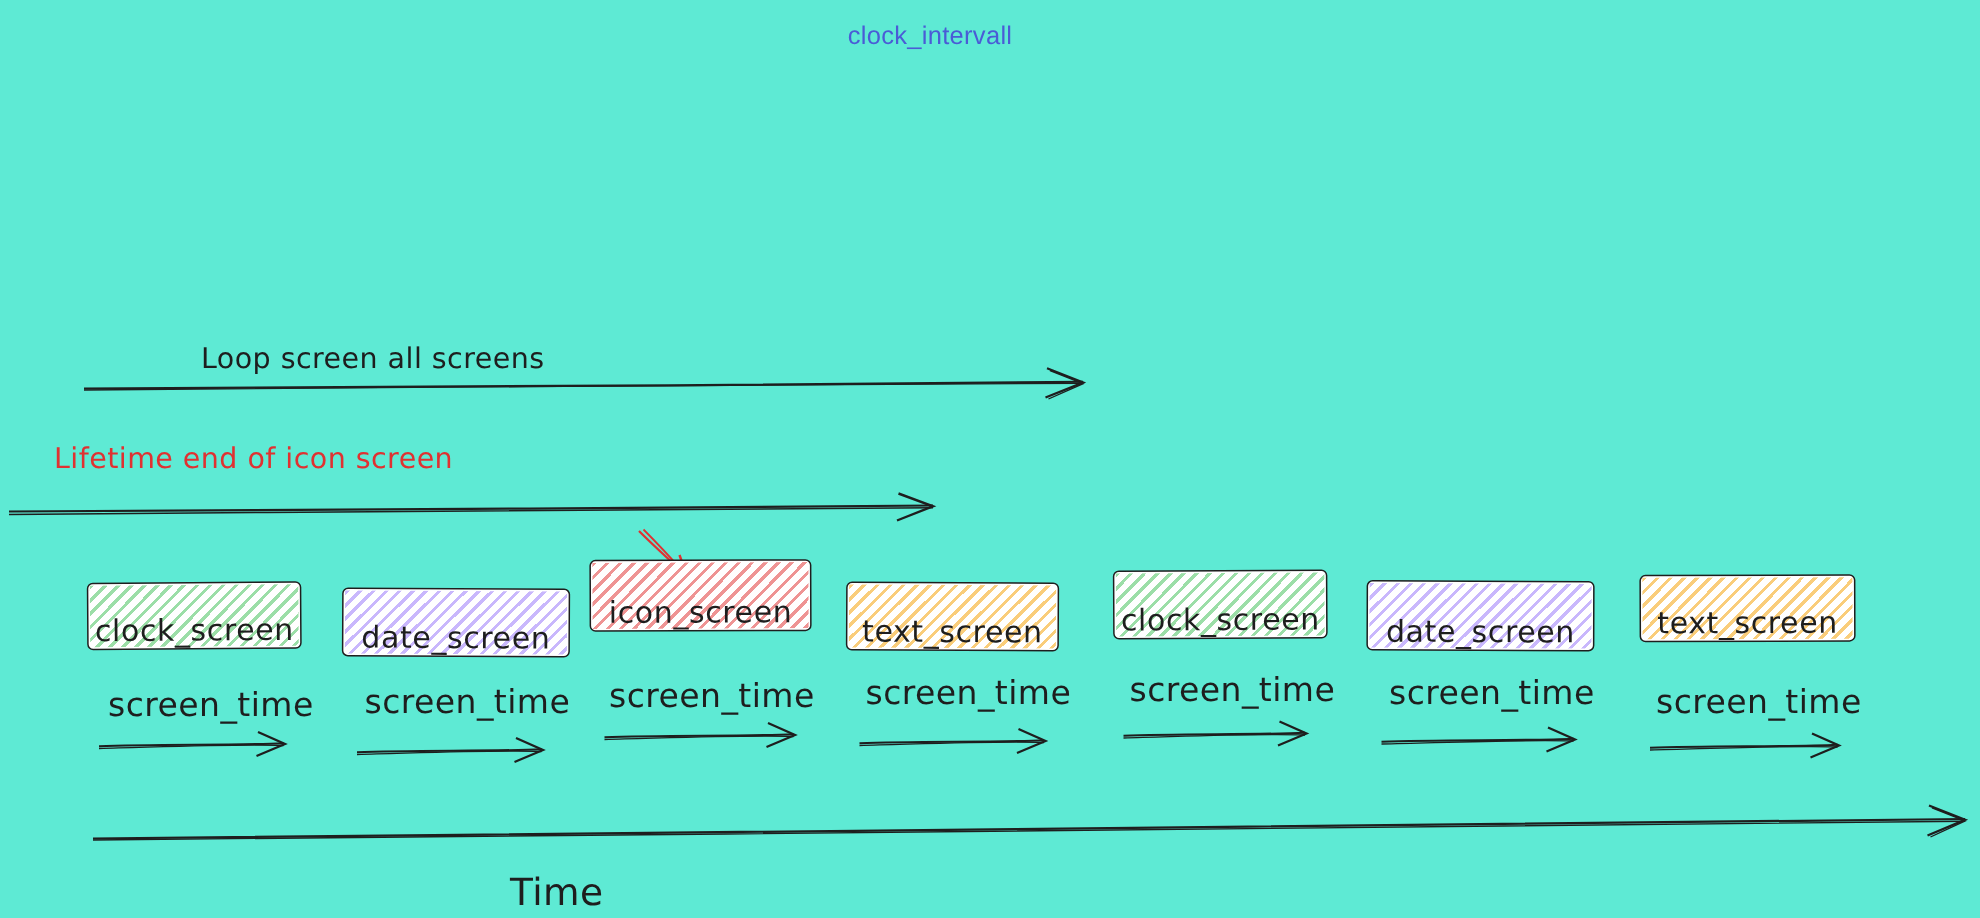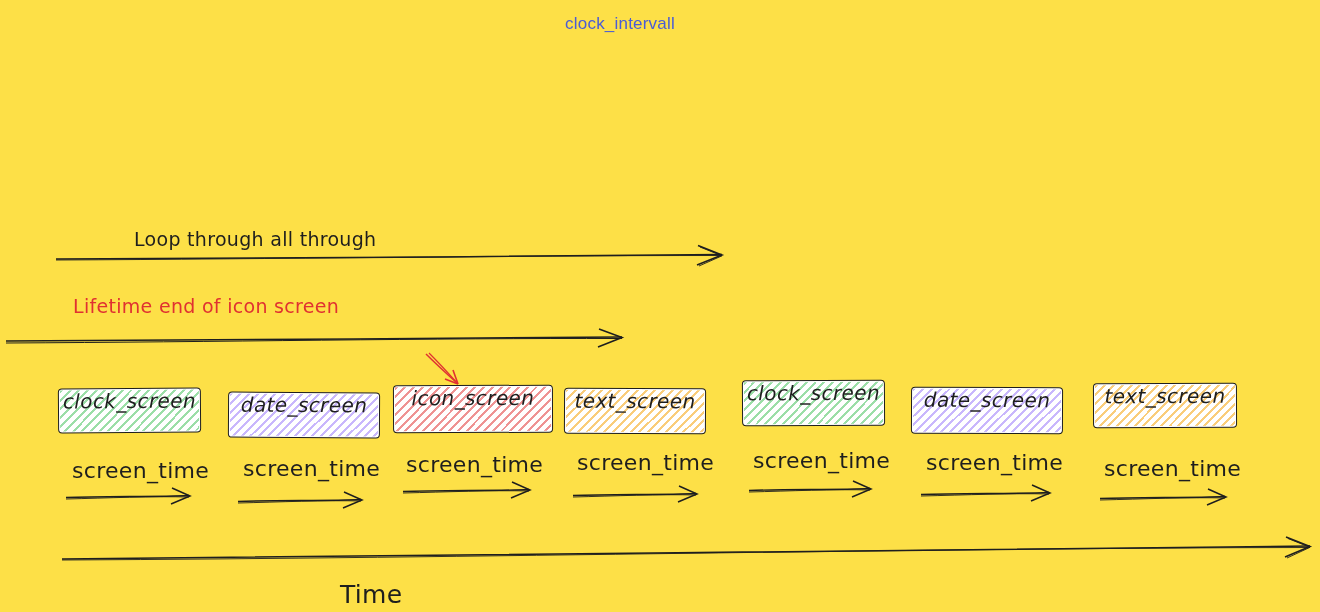--- a/index.html
+++ b/index.html
@@ -5,21 +5,21 @@
   html, body {
     margin: 0;
     padding: 0;
     background: #ffffff;
     font-family: "DejaVu Sans", "Liberation Sans", sans-serif;
   }
   .canvas {
     position: relative;
     width: 1320px;
     height: 612px;
-    background: #fde047;
+    background: #5eead4;
     overflow: hidden;
   }
   .title {
     position: absolute;
     left: 460px;
     top: 14px;
     width: 320px;
     text-align: center;
     font-size: 17px;
     font-family: "Liberation Sans", "DejaVu Sans", sans-serif;
@@ -40,25 +40,24 @@
   }
   svg.arrow {
     position: absolute;
     overflow: visible;
   }
   .screen-box {
     position: absolute;
     border: 1.8px solid #1e1e1e;
     border-radius: 4px;
     display: flex;
-    align-items: flex-start;
+    align-items: flex-end;
     justify-content: center;
     box-sizing: border-box;
     background: #ffffff;
-    font-style: italic;
   }
   .screen-box .hatch {
     position: absolute;
     inset: 1px;
     background-image: repeating-linear-gradient(135deg,
       currentColor 0px, currentColor 2.1px,
       transparent 2.1px, transparent 6.2px);
     opacity: 0.52;
   }
   .screen-box .box-label {
@@ -69,29 +68,29 @@
     z-index: 1;
   }
 </style>
 </head>
 <body>
 
 <div class="canvas">
 
   <div class="title" style="color: rgb(74, 92, 214);">clock_intervall</div>
 
-  <div class="label" style="left:134px; top:228px">Loop through all through</div>
+  <div class="label" style="left:134px; top:228px">Loop screen all screens</div>
   <svg class="arrow" style="left:52px; top:244px" width="680" height="30">
     <path d="M4,15 C180,12.5 460,14 670,10.5" fill="none" stroke="#1e1e1e" stroke-width="1.5"></path>
     <path d="M4,16 C230,15 440,11.5 670,11.5" fill="none" stroke="#1e1e1e" stroke-width="0.9"></path>
     <path d="M646,1.5 L670,11 L645,21" fill="none" stroke="#1e1e1e" stroke-width="1.6"></path>
     <path d="M648,3 L670,11.8 L647,22" fill="none" stroke="#1e1e1e" stroke-width="0.9"></path>
   </svg>
 
-  <div class="label" style="left: 36px; top: 295px; color: rgb(224, 49, 49); margin-left: 37px;">Lifetime end of icon screen</div>
+  <div class="label" style="left: 36px; top: 295px; color: rgb(224, 49, 49);">Lifetime end of icon screen</div>
   <svg class="arrow" style="left:4px; top:327px" width="626" height="26">
     <path d="M2,14 C190,12 420,12.5 618,10" fill="none" stroke="#1e1e1e" stroke-width="1.5"></path>
     <path d="M2,16 C210,15 430,11 618,11.5" fill="none" stroke="#1e1e1e" stroke-width="1"></path>
     <path d="M595,2 L618,10.5 L594,20" fill="none" stroke="#1e1e1e" stroke-width="1.6"></path>
   </svg>
 
   <svg class="arrow" style="left:420px; top:350px" width="46" height="40">
     <path d="M6,4 C15,13 27,24 37,33" fill="none" stroke="#e03131" stroke-width="1.5"></path>
     <path d="M9,3 C18,12 30,25 38,34" fill="none" stroke="#e03131" stroke-width="1.2"></path>
     <path d="M38,34 L25,29 M38,34 L33,20" fill="none" stroke="#e03131" stroke-width="1.6"></path>
@@ -100,21 +99,21 @@
   <div class="screen-box" style="left:58px; top:388px; width:143px; height:45px; transform:rotate(-0.4deg)">
     <div class="hatch" style="color: rgb(64, 192, 87);"></div>
     <span class="box-label">clock_screen</span>
   </div>
 
   <div class="screen-box" style="left:228px; top:392px; width:152px; height:46px; transform:rotate(0.3deg)">
     <div class="hatch" style="color: rgb(151, 117, 250);"></div>
     <span class="box-label">date_screen</span>
   </div>
 
-  <div class="screen-box" style="left:393px; top:385px; width:160px; height:48px; transform:rotate(-0.2deg)">
+  <div class="screen-box" style="left:393px; top:373px; width:148px; height:48px; transform:rotate(-0.2deg)">
     <div class="hatch" style="color: rgb(224, 49, 49);"></div>
     <span class="box-label">icon_screen</span>
   </div>
 
   <div class="screen-box" style="left:564px; top:388px; width:142px; height:46px; transform:rotate(0.3deg)">
     <div class="hatch" style="color: rgb(245, 159, 0);"></div>
     <span class="box-label">text_screen</span>
   </div>
 
   <div class="screen-box" style="left:742px; top:380px; width:143px; height:46px; transform:rotate(-0.3deg)">

